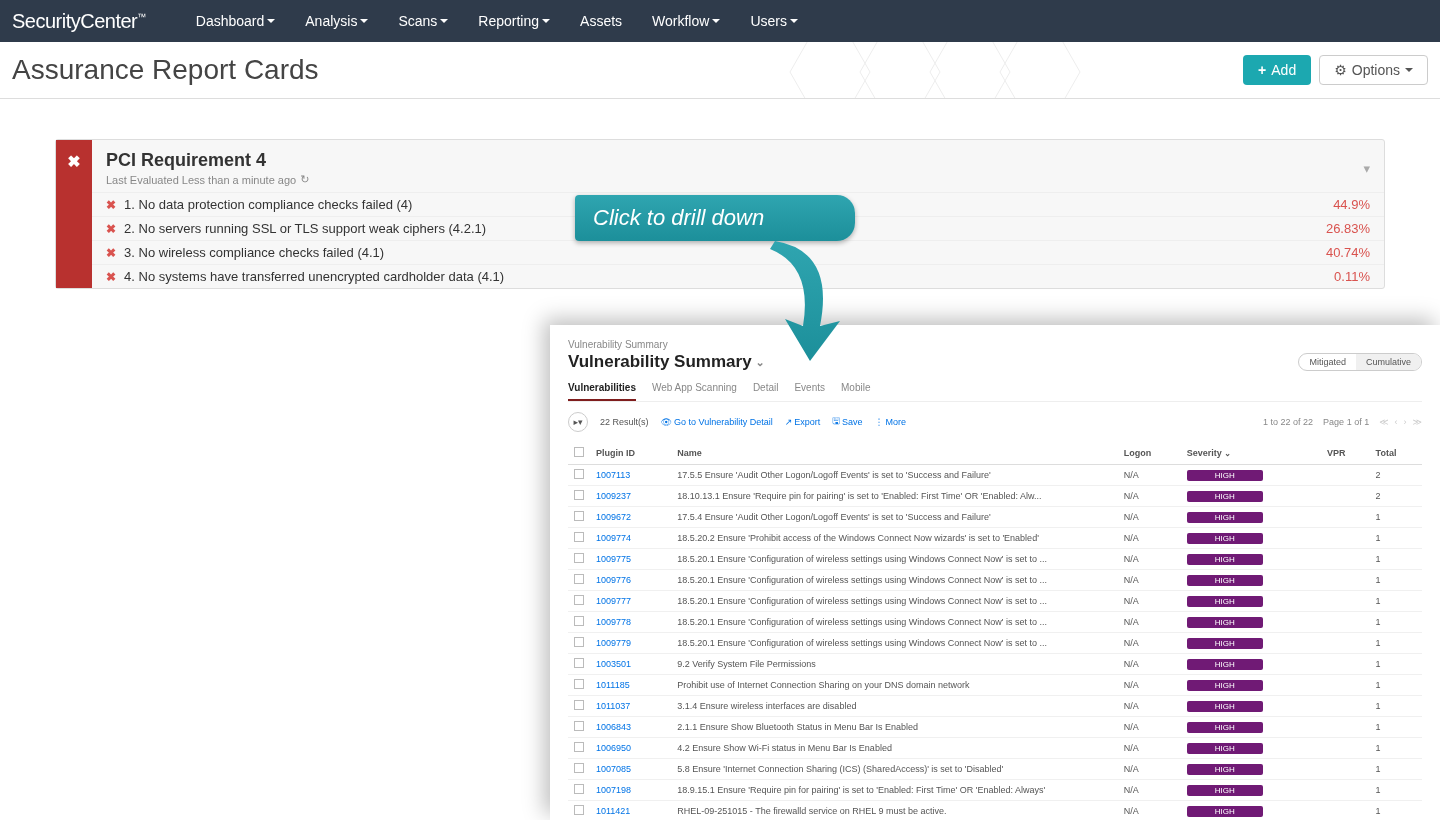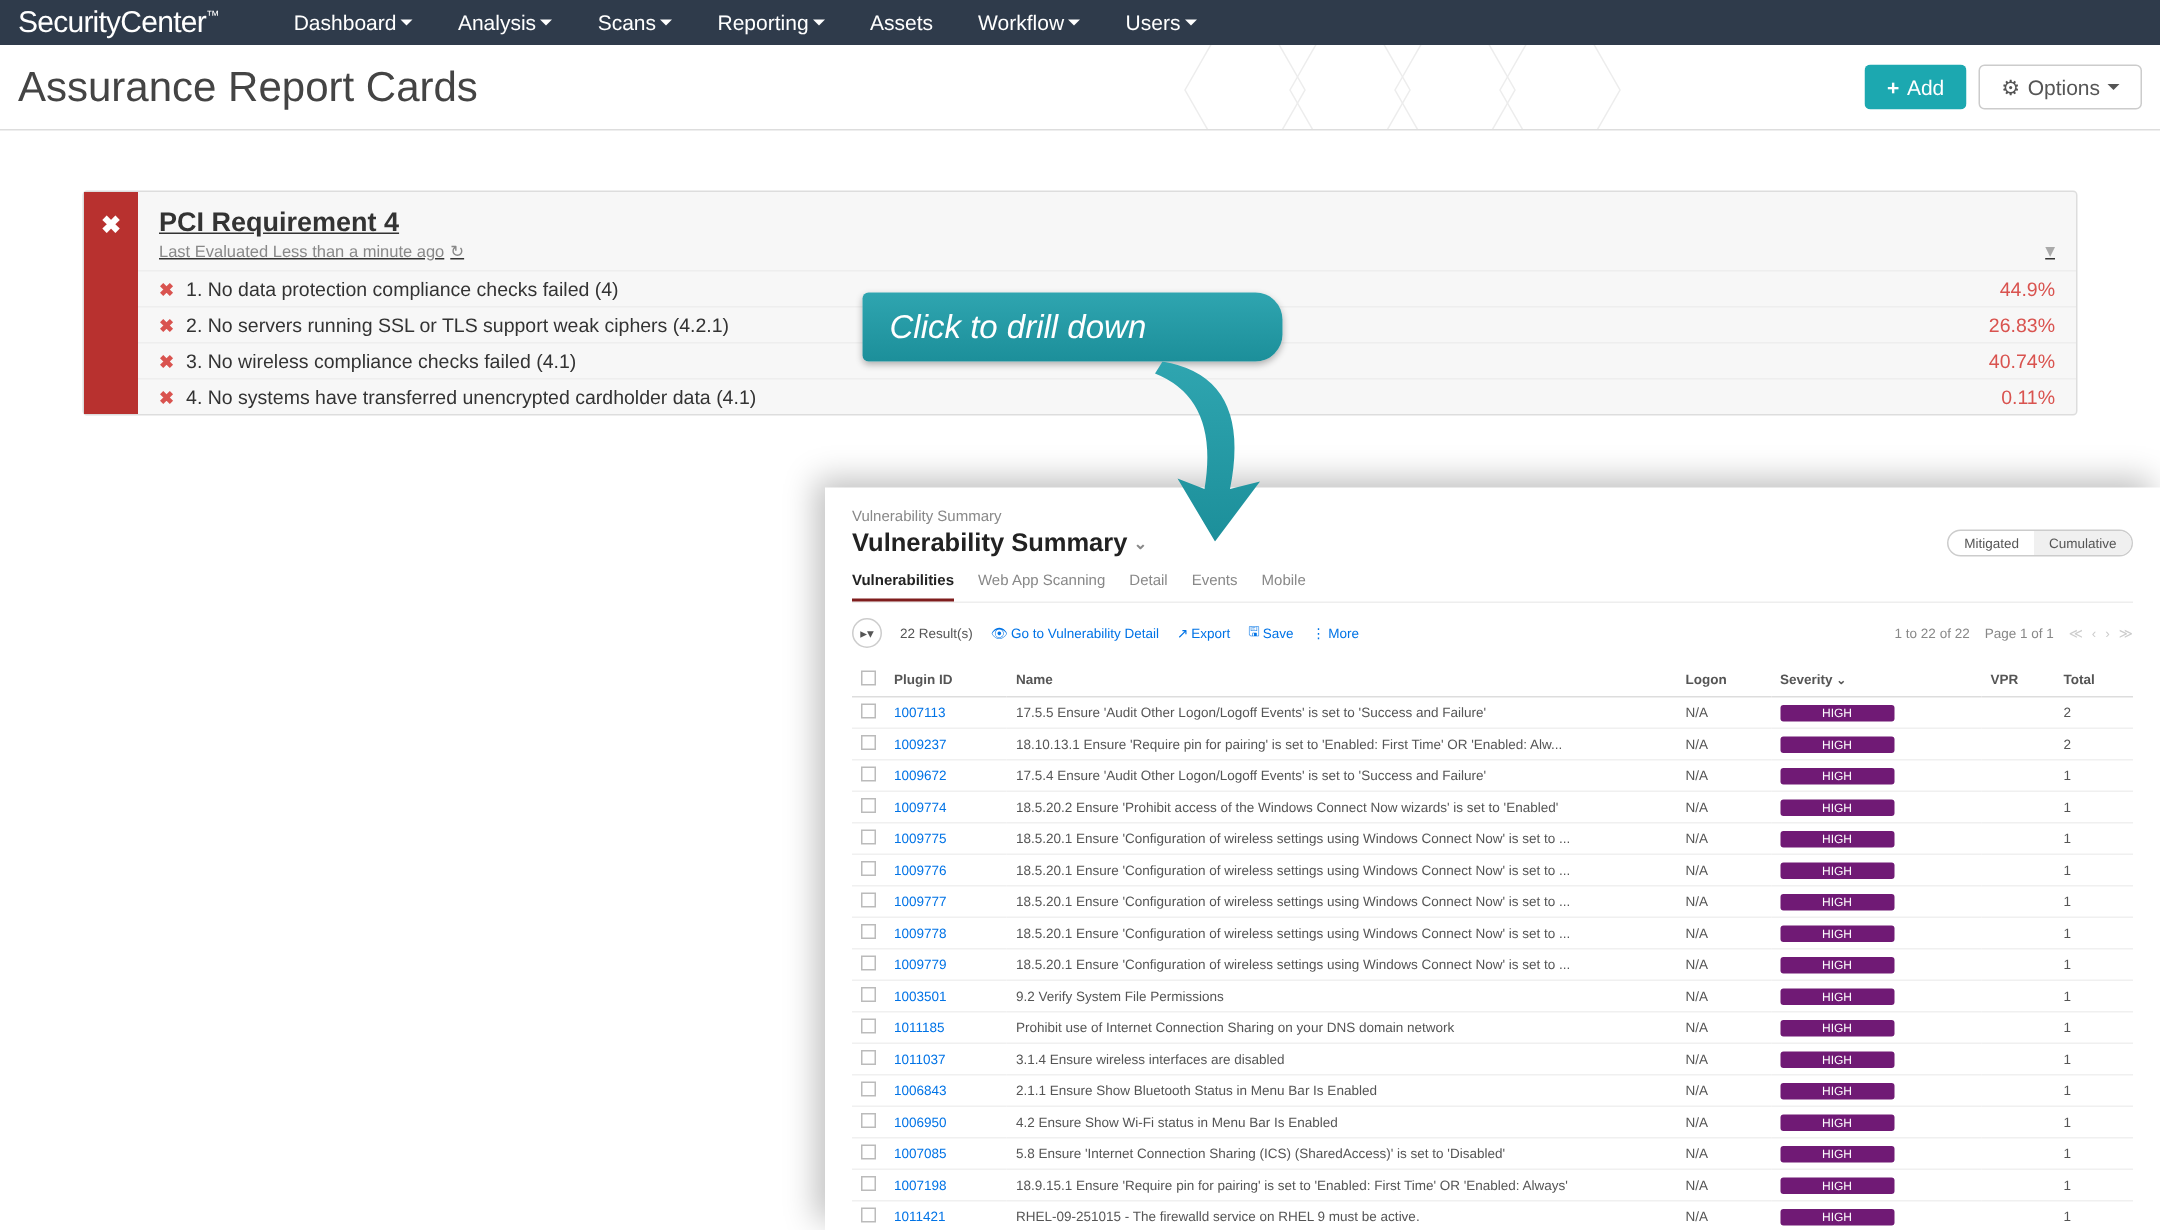--- a/index.html
+++ b/index.html
@@ -1,19 +1,19 @@
 <!DOCTYPE html>
 <html><head>
 <meta charset="utf-8">
 <style>
 * { box-sizing: border-box; margin: 0; padding: 0; }
 body { font-family: -apple-system, BlinkMacSystemFont, "Segoe UI", Arial, sans-serif; background: #fff; color: #333; font-size: 13px; }
 
 
-.topnav { background: #2F3B4B; height: 30px; display: flex; align-items: center; padding: 0 12px; }
+.topnav { background: #2F3B4B; height: 42px; display: flex; align-items: center; padding: 0 12px; }
 .brand { color: #fff; font-size: 20px; font-weight: 400; letter-spacing: -0.5px; margin-right: 50px; }
 .brand sup { font-size: 9px; }
 .nav-items { display: flex; gap: 30px; }
 .nav-item { color: #fff; font-size: 14px; cursor: pointer; display: flex; align-items: center; gap: 3px; }
 .caret-down { width: 0; height: 0; border-left: 4px solid transparent; border-right: 4px solid transparent; border-top: 4px solid #fff; display: inline-block; }
 
 
 .page-header { border-bottom: 1px solid #ddd; padding: 12px 12px; display: flex; align-items: center; justify-content: space-between; position: relative; overflow: hidden; }
 .page-title { font-size: 28px; font-weight: 300; color: #444; }
 .header-actions { display: flex; gap: 8px; }
@@ -25,21 +25,21 @@
 
 
 .hex-bg { position: absolute; right: 270px; top: -20px; opacity: 0.15; pointer-events: none; }
 
 
 .card-container { padding: 40px 55px; }
 .card { border: 1px solid #ddd; border-radius: 3px; display: flex; background: #f7f7f7; }
 .card-left { width: 36px; background: #B8312F; display: flex; align-items: flex-start; justify-content: center; padding-top: 12px; }
 .card-left .x-icon { color: #fff; font-size: 16px; font-weight: bold; }
 .card-body { flex: 1; }
-.card-header { padding: 10px 14px 6px; display: flex; justify-content: space-between; align-items: flex-end; text-decoration: underline; }
+.card-header { padding: 10px 14px 6px; display: flex; justify-content: space-between; align-items: center; }
 .card-title { font-size: 18px; font-weight: 600; color: #333; }
 .card-subtitle { font-size: 11px; color: #888; margin-top: 2px; display: flex; align-items: center; gap: 4px; }
 .refresh-icon { font-size: 11px; }
 .card-caret { color: #aaa; }
 .card-rows { }
 .card-row { display: flex; align-items: center; justify-content: space-between; padding: 4px 14px; border-top: 1px solid #eee; font-size: 13px; }
 .card-row-left { display: flex; align-items: center; gap: 8px; }
 .row-x { color: #D9534F; font-weight: bold; font-size: 12px; }
 .row-pct { color: #D9534F; font-size: 13px; }
 

